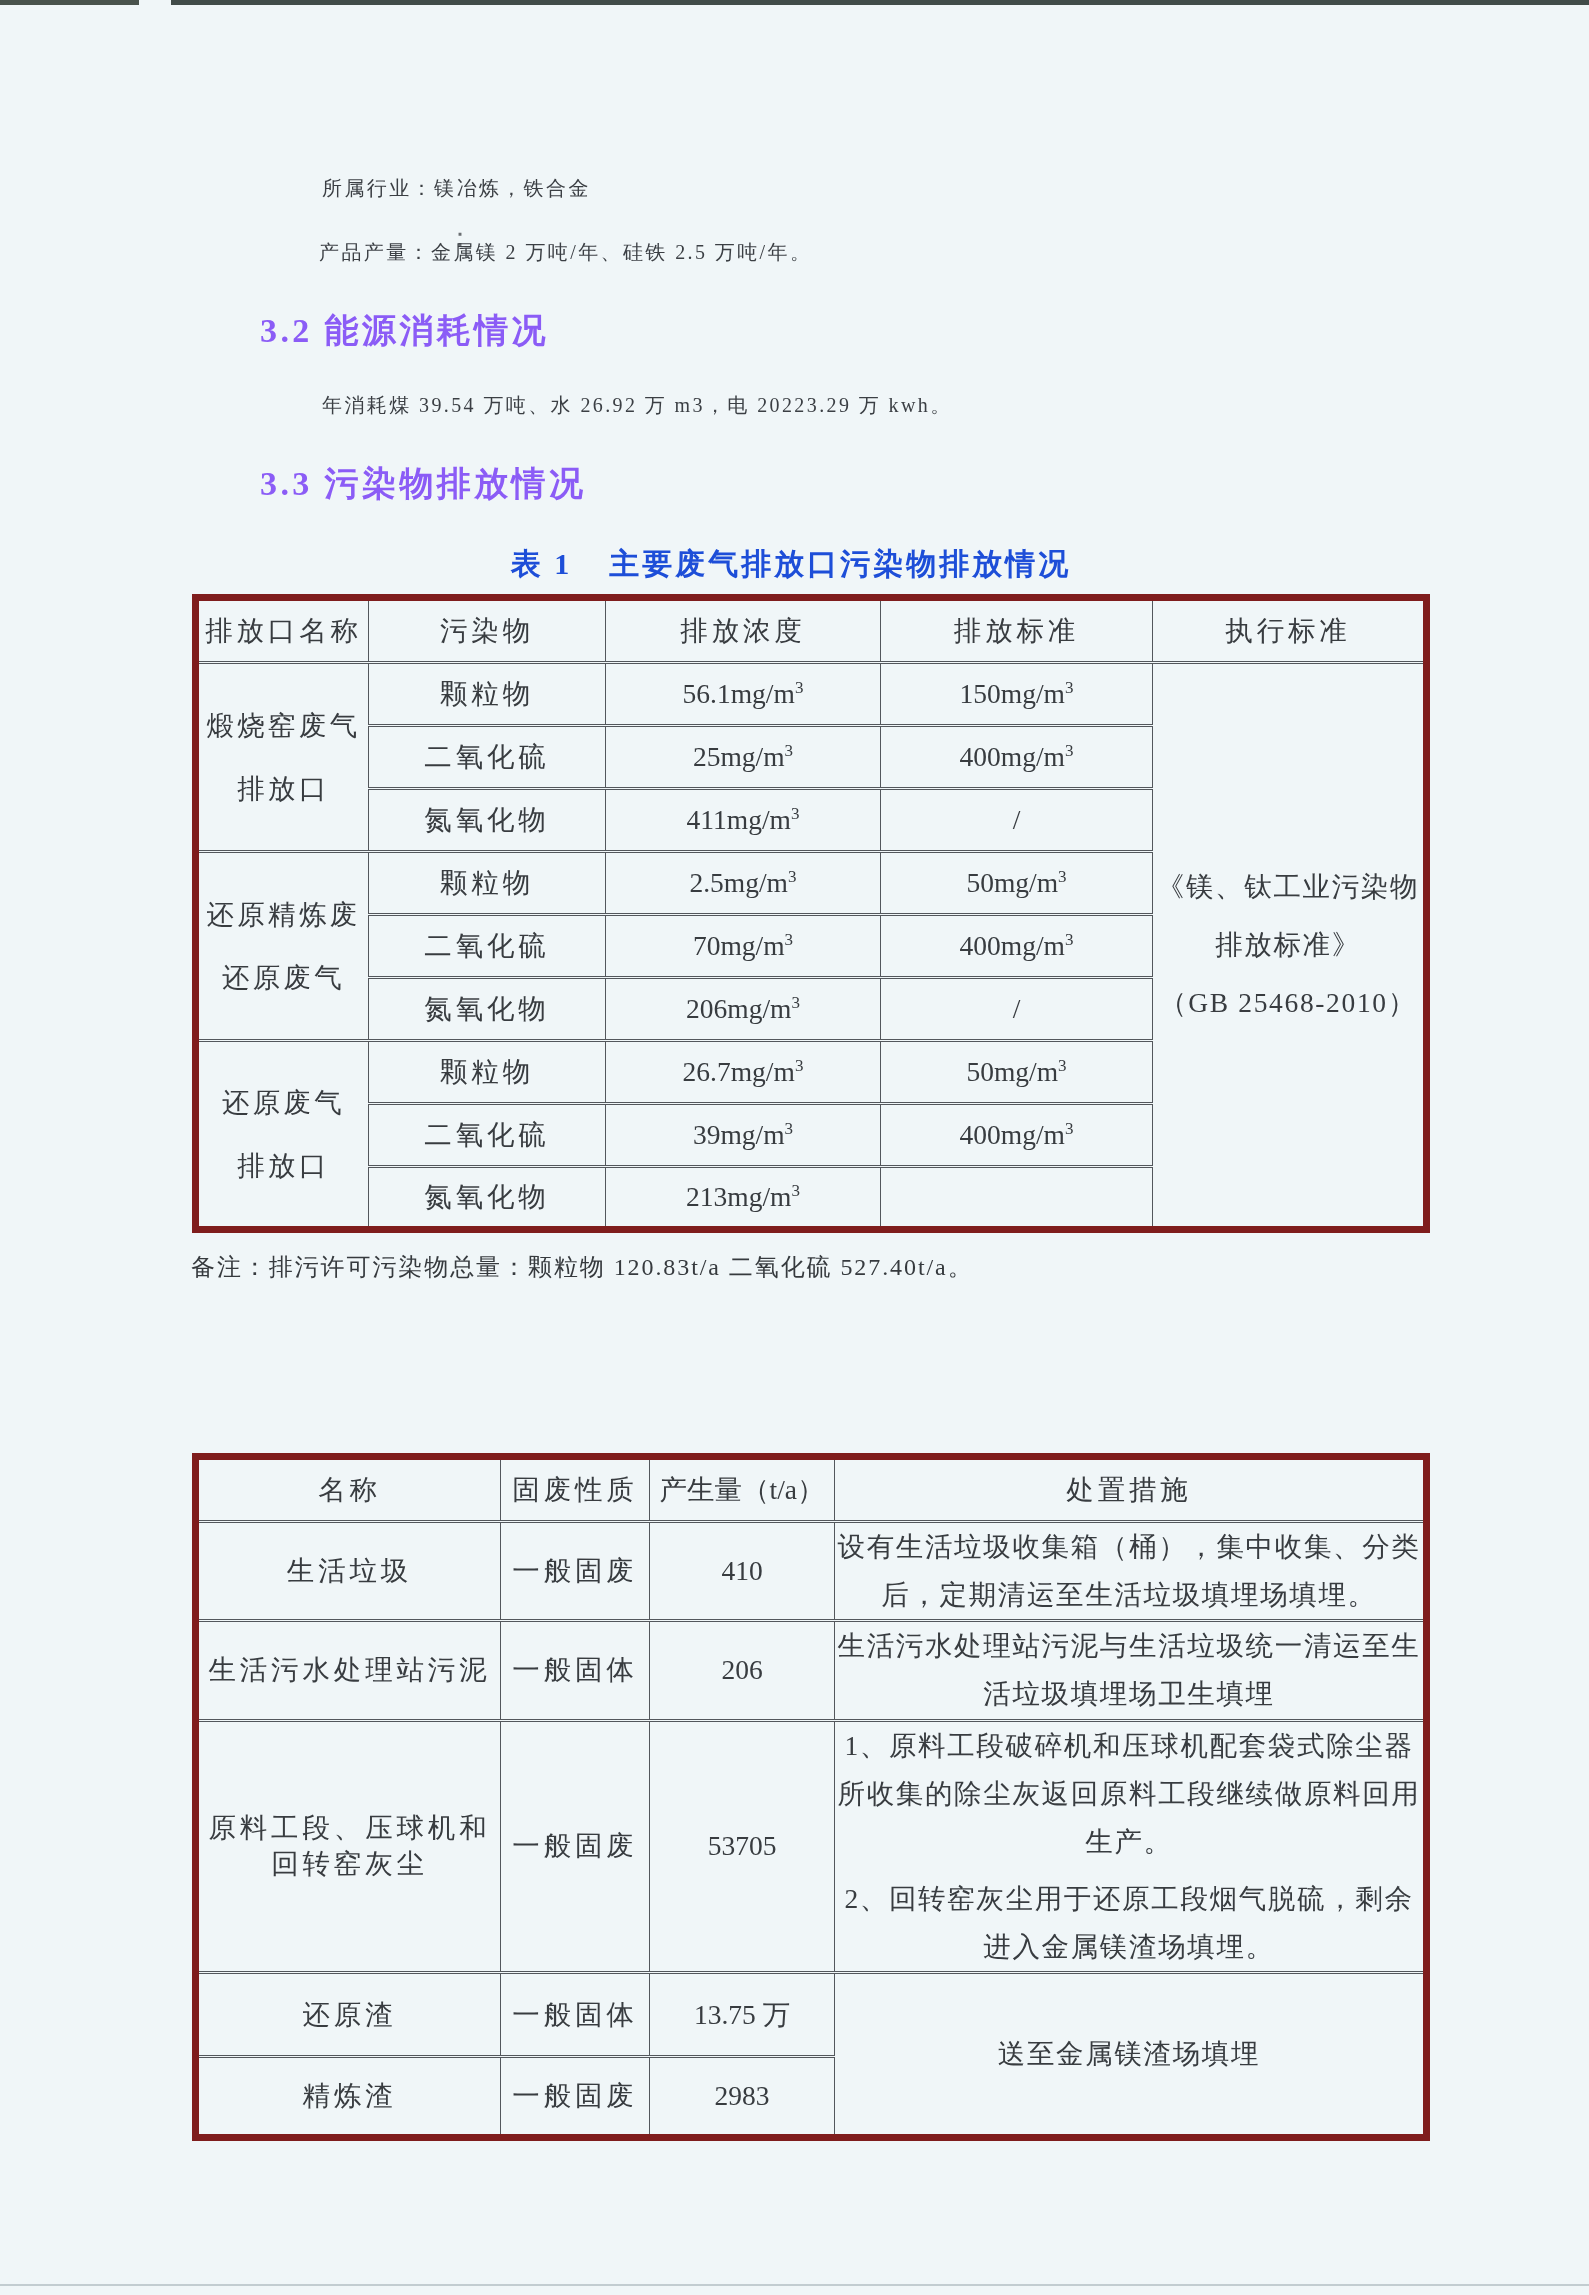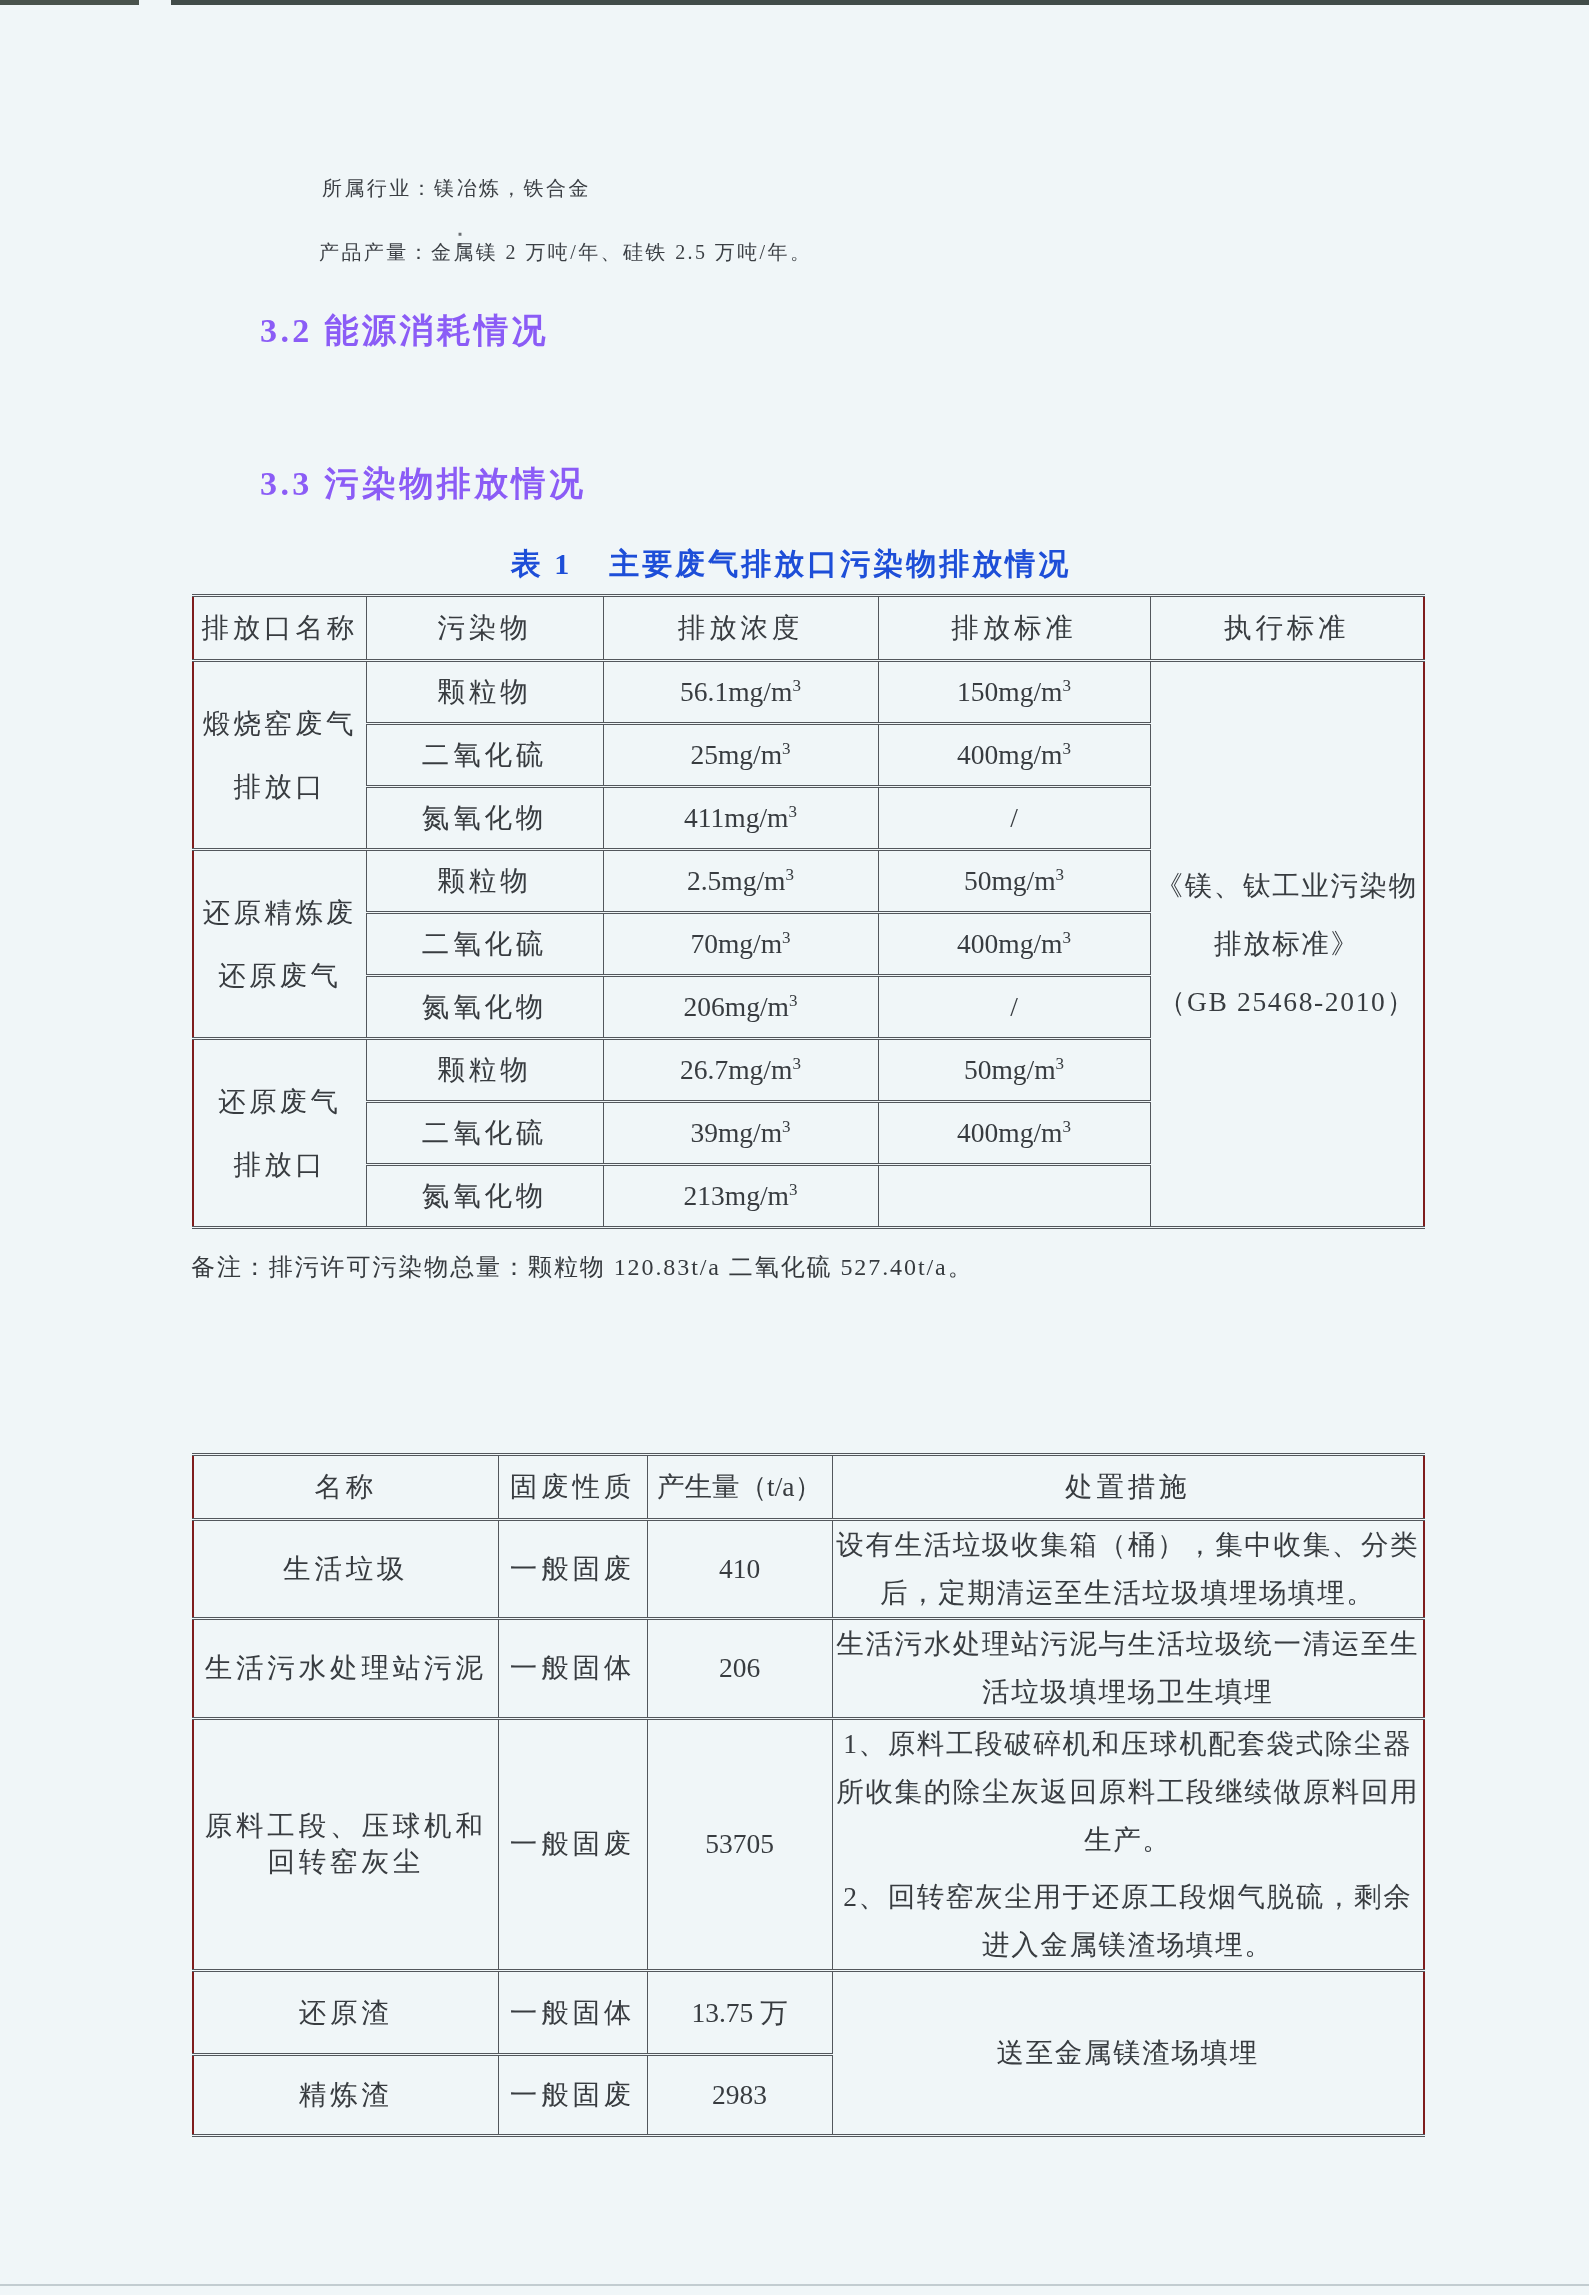--- a/index.html
+++ b/index.html
@@ -27,21 +27,21 @@
     position:absolute;left:192px;width:1230px;
     border-collapse:collapse;table-layout:fixed;
     font-size:27.5px;color:#383c40;
   }
   table.doc td{
     border-left:1.3px solid #53575c;border-right:1.3px solid #53575c;
     border-top:3.9px double #53575c;border-bottom:3.9px double #53575c;
     text-align:center;vertical-align:middle;
     padding:0;overflow:hidden;
   }
-  table.doc{border:2px solid #7f1d1d;}
+  table.doc{border:7px solid #7f1d1d;}
   td.cjk{letter-spacing:.14em;}
   td .val sup{font-size:17px;vertical-align:super;line-height:0;}
   #table1{top:594px;}
   #table1 tr.hdr{height:65px;}
   #table1 tr.r{height:63px;}
   td.gname{line-height:2.3;letter-spacing:.12em;}
   td.stdcell{line-height:2.1;letter-spacing:.06em;font-size:27.5px;}
   #table2{top:1453px;}
   #table2 tr.hdr{height:65px;}
   td.disposal{
@@ -59,20 +59,21 @@
 
   <div class="scan-top-a"></div>
   <div class="scan-top-b"></div>
   <div class="scan-bottom"></div>
 
   <div class="bodyline" style="top:175px;left:322px;">所属行业：镁冶炼，铁合金</div>
   <div class="ghost-colon">：</div>
   <div class="bodyline" style="top:239px;left:319px;">产品产量：金属镁 2 万吨/年、硅铁 2.5 万吨/年。</div>
 
   <div class="heading" style="top:308px;left:260px;">3.2 能源消耗情况</div>
+  <div class="bodyline" style="top:392px;left:322px;">年消耗煤 39.54 万吨、水 26.92 万 m3，电 20223.29 万 kwh。</div>
 
   <div class="heading" style="top:461px;left:260px;">3.3 污染物排放情况</div>
 
   <div class="caption" style="top:544px;">
     <span class="cap-label">表 1</span><span>主要废气排放口污染物排放情况</span>
   </div>
 
   <table class="doc" id="table1">
     <colgroup>
         <col style="width:173px">

